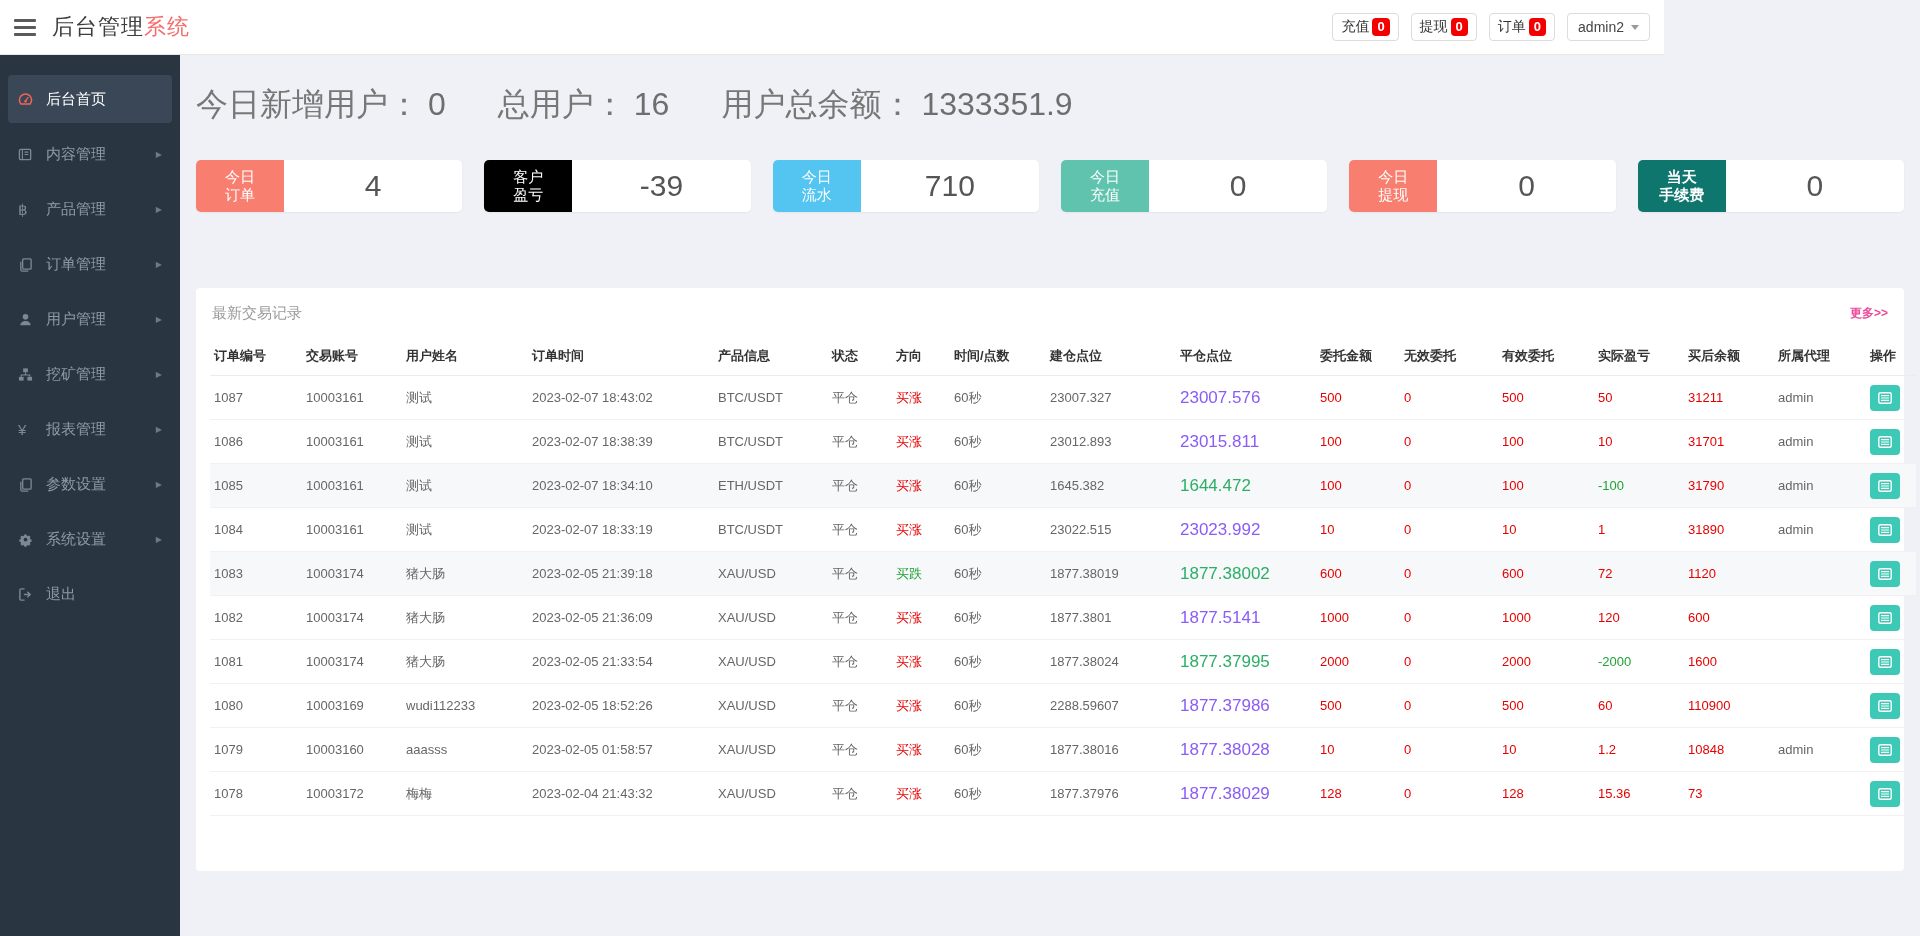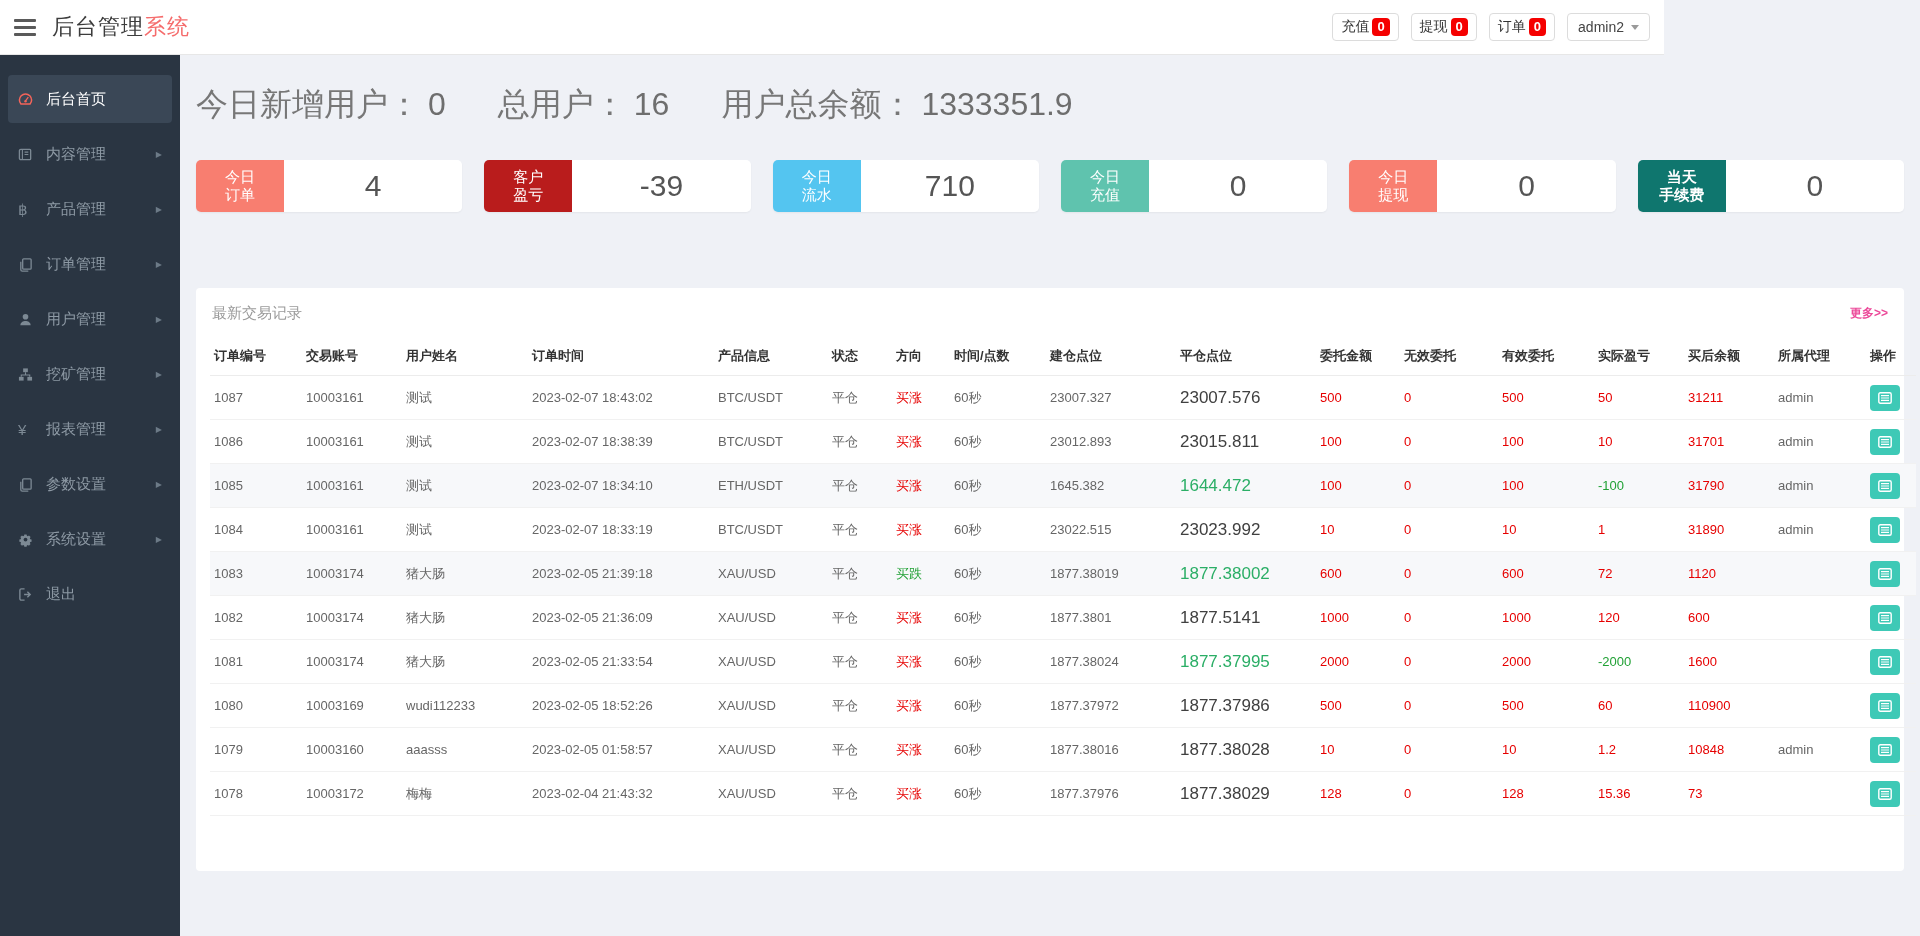--- a/index.html
+++ b/index.html
@@ -59,21 +59,21 @@
   table { width:100%; border-collapse:collapse; table-layout:fixed; }
   th { text-align:left; font-size:13px; font-weight:bold; color:#333; padding:10px 4px;
     border-bottom:1px solid #ececec; white-space:nowrap; }
   td { font-size:13px; padding:0 4px; height:44px; border-bottom:1px solid #f1f1f1; white-space:nowrap;
     overflow:hidden; }
   tbody tr:nth-child(3), tbody tr:nth-child(5) { background:#f7f8fa; }
   .muted { color:#666; }
   .red { color:#e60000; }
   .green { color:#21a135; }
   .close-cell { font-size:17px; }
-  .red-price { color:#404040; }
+  .red-price { color:#8b5cf6; }
   .green-price { color:#2bae66; }
   .action-btn { width:30px; height:26px; background:#3ec9b6; border:none; border-radius:4px;
     display:inline-flex; align-items:center; justify-content:center; cursor:pointer; }
 </style>
 </head>
 <body>
 
 <header class="top-header">
   <div class="hamburger">
     <span></span>
@@ -227,21 +227,21 @@
 
   <div class="cards">
     <div class="card">
       <div class="card-label" style="background: rgb(248, 126, 112);">
         <span>今日</span>
           <span>订单</span>
       </div>
       <div class="card-value">4</div>
     </div>
     <div class="card">
-      <div class="card-label" style="background: #b91c1c;">
+      <div class="card-label" style="background: #000000;">
         <span>客户</span>
           <span>盈亏</span>
       </div>
       <div class="card-value">-39</div>
     </div>
     <div class="card">
       <div class="card-label" style="background: rgb(84, 197, 240);">
         <span>今日</span>
           <span>流水</span>
       </div>
@@ -487,21 +487,21 @@
           </tr>
           <tr>
             <td class="muted">1080</td>
             <td class="muted">10003169</td>
             <td class="muted">wudi112233</td>
             <td class="muted">2023-02-05 18:52:26</td>
             <td class="muted">XAU/USD</td>
             <td class="muted">平仓</td>
             <td class="red">买涨</td>
             <td class="muted">60秒</td>
-            <td class="muted">1877.37972</td>
+            <td class="muted">2288.59607</td>
             <td class="close-cell red-price">1877.37986</td>
             <td class="red">500</td>
             <td class="red">0</td>
             <td class="red">500</td>
             <td class="red">60</td>
             <td class="red">110900</td>
             <td class="muted"></td>
             <td><button class="action-btn">
                 <svg width="14" height="12" viewBox="0 0 14 12">
                   <rect x="0.8" y="0.8" width="12.4" height="10.4" rx="1.5" fill="none" stroke="#fff" stroke-width="1.4"></rect>

